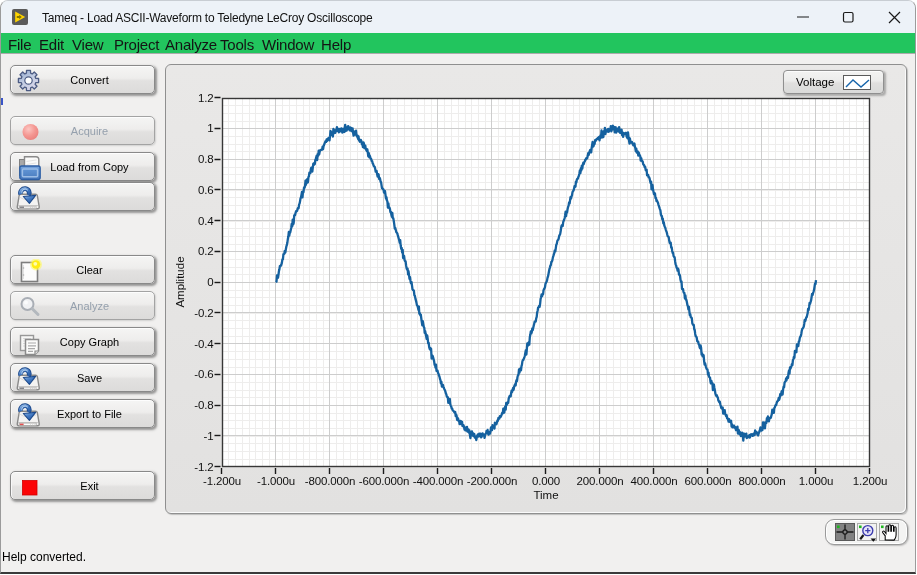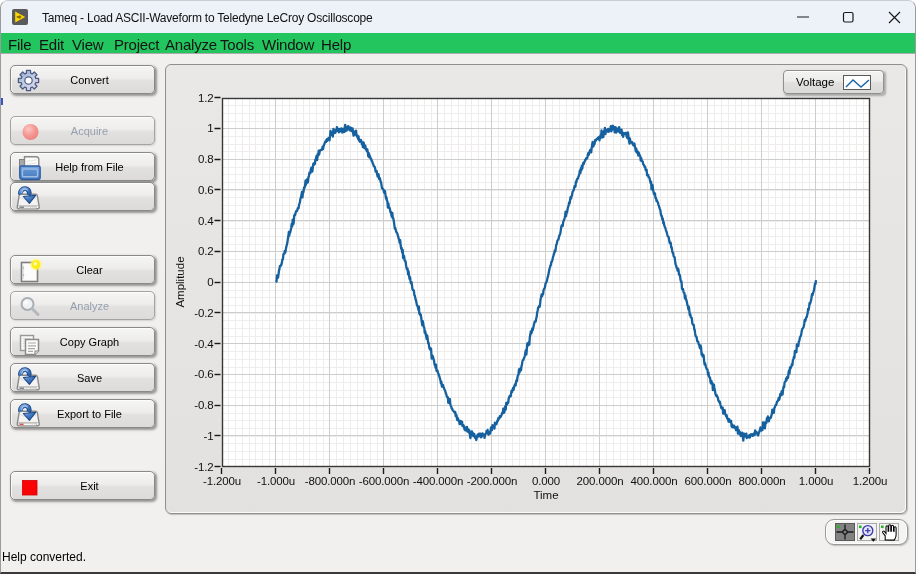--- a/index.html
+++ b/index.html
@@ -100,21 +100,21 @@
       <defs>
             <linearGradient id="fg" x1="0" y1="0" x2="0" y2="1">
               <stop offset="0" stop-color="#7ea8dd"></stop>
               <stop offset="0.3" stop-color="#5e92d2"></stop>
               <stop offset="1" stop-color="#4879bc"></stop>
             </linearGradient>
           </defs>
       <rect x="3.8" y="11" width="20.4" height="13.5" rx="2" fill="url(#fg)" stroke="#2c5ea4" stroke-width="1.3"></rect>
       <rect x="6.4" y="14" width="15.2" height="7.8" rx="1" fill="none" stroke="#9cbde6" stroke-width="1.5"></rect>
         </svg>
-      <div class="lbl">Help from File</div>
+      <div class="lbl">Load from Copy</div>
       </div>
     <div class="btn" style="top:127px">
         <svg class="ic" width="26" height="26" viewBox="0 0 26 26" style="left:4px;top:2px">
       <path d="M5.6,9.2 h15 q1.3,0 1.7,1.3 l1.9,11.2 q0.3,2 -1.7,2 H4.0 q-2,0 -1.7,-2 L4.2,10.5 q0.3,-1.3 1.4,-1.3 z" fill="#f4f3f2" stroke="#8a8a8a" stroke-width="1.4"></path>
       <path d="M4.6,12 q8.4,6 17,0.6" fill="none" stroke="#dedddc" stroke-width="1"></path>
       <path d="M3.1,20.6 h19.8" stroke="#c4c3c2" stroke-width="1"></path>
       <rect x="4.2" y="21.3" width="17" height="2" fill="#efeeed" stroke="#bdbcbb" stroke-width="0.7"></rect>
           <rect x="4.6" y="21.5" width="4.4" height="1.6" fill="#85858a"></rect>
           <path d="M15.6,21.4 v1.8 M17.7,21.4 v1.8 M19.8,21.4 v1.8" stroke="#c9c8c7" stroke-width="0.8"></path>
       <defs>

